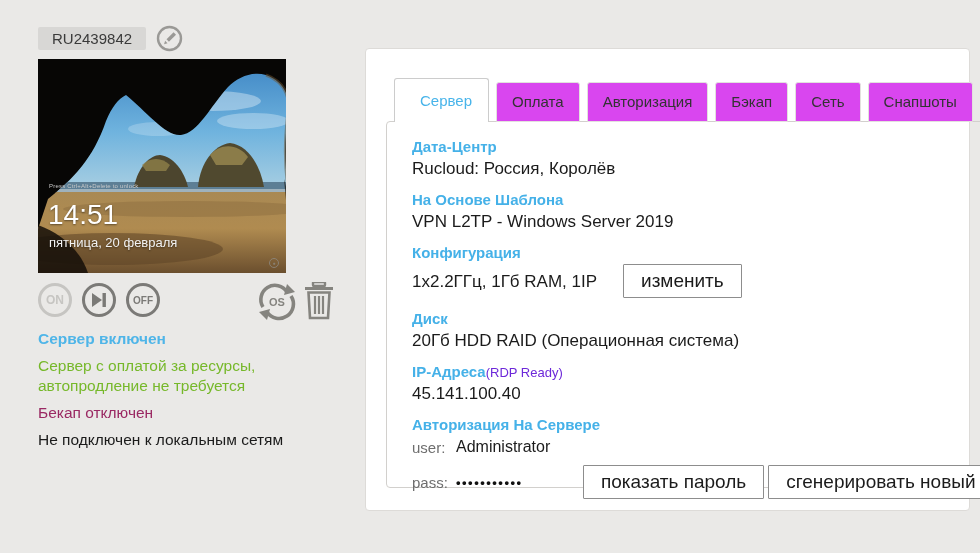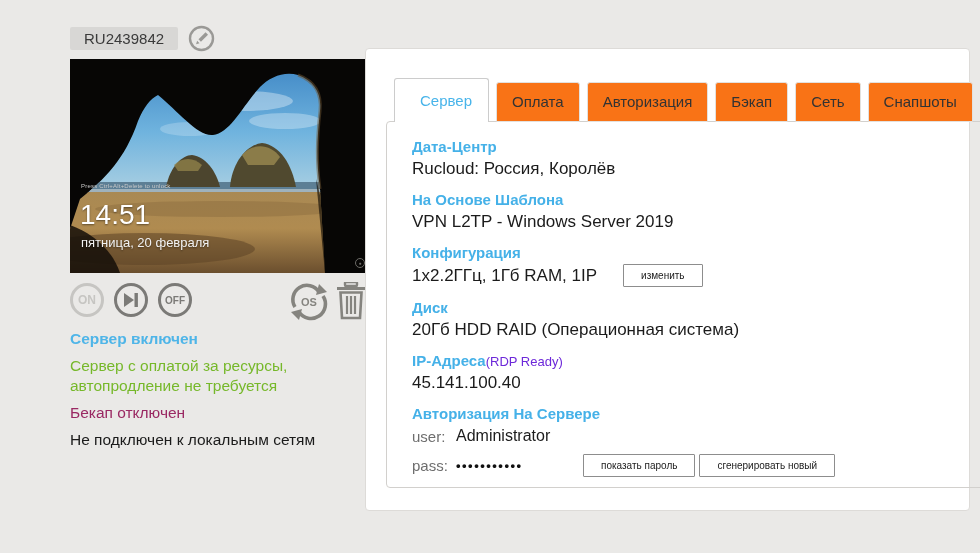--- a/index.html
+++ b/index.html
@@ -6,33 +6,33 @@
   body {
     width: 980px; height: 553px;
     background: #eae9e7;
     font-family: "Liberation Sans", "DejaVu Sans", sans-serif;
     position: relative;
     overflow: hidden;
     -webkit-font-smoothing: antialiased;
   }
 
   
-  .left-col { position: absolute; left: 38px; top: 25px; width: 310px; margin-left: 32px; }
+  .left-col { position: absolute; left: 38px; top: 25px; width: 310px; }
 
   .id-row { display: flex; align-items: center; gap: 10px; height: 26px; margin-bottom: 8px; }
   .server-id-badge {
     background: #d8d7d5; color: #3a3a3a;
     font-size: 15px; line-height: 23px;
     padding: 0 14px; border-radius: 2px;
     min-width: 74px; text-align: center;
   }
   .edit-btn { width: 27px; height: 27px; cursor: pointer; }
 
   .thumb {
-    position: relative; width: 302px; height: 214px;
+    position: relative; width: 248px; height: 214px;
     background: #070605; overflow: hidden;
   }
   .thumb svg { position: absolute; left: 0; top: 0; }
   .thumb-hint {
     position: absolute; left: 11px; top: 124px;
     font-size: 6px; color: #c9c9c9; letter-spacing: 0.2px;
   }
   .thumb-time {
     position: absolute; left: 10px; top: 140px;
     font-size: 28px; font-weight: normal; color: #ffffff;
@@ -76,21 +76,21 @@
     background: #ffffff;
     border: 1px solid #dddbd8; border-radius: 4px;
   }
   .tabs {
     position: absolute; left: 28px; top: 27px; height: 46px;
     display: flex; align-items: flex-end; z-index: 2;
   }
   .tab {
     box-sizing: border-box; margin-right: 7px;
     font-size: 15px; padding: 10px 15px 11px 15px;
-    background: #f97316; color: #333333;
+    background: #d946ef; color: #333333;
     border: 1px solid #e3e1de; border-radius: 3px 3px 0 0;
     cursor: pointer; white-space: nowrap;
   }
   .tab.active {
     background: #ffffff; color: #48b4ea;
     border: 1px solid #cccccc; border-bottom: none;
     padding: 13px 16px 13px 25px;
     position: relative;
   }
   .tab.active::after {
@@ -108,21 +108,21 @@
   .field { margin-bottom: 12px; }
   .field-label { font-size: 15px; font-weight: bold; color: #45b1e8; margin-bottom: 3px; }
   .field-note { font-size: 13px; font-weight: normal; color: #6d28d9; }
   .field-value { font-size: 17px; color: #1b1b1b; line-height: 21px; }
 
   .inline-row { display: flex; align-items: center; }
   .config-row .field-value { margin-right: 26px; }
 
   .ui-btn {
     background: #ffffff; border: 1px solid #8d8d8d; border-radius: 1px;
-    font-family: inherit; font-size: 10px; color: #1b1b1b;
+    font-family: inherit; font-size: 19px; color: #1b1b1b;
     padding: 5px 17px; cursor: pointer; white-space: nowrap;
   }
 
   .cred-row { display: flex; align-items: center; margin-top: 5px; }
   .cred-label { font-size: 15px; color: #6e6e6e; width: 44px; }
   .cred-value { font-size: 16px; color: #1b1b1b; }
   .pass-dots { font-size: 13px; font-weight: bold; letter-spacing: 1.5px; color: #111; width: 103px; }
   .pass-buttons { display: flex; gap: 4px; margin-left: 2px; padding-left: 22px; }
   .cred-row + .cred-row { margin-top: 9px; }
 </style>

